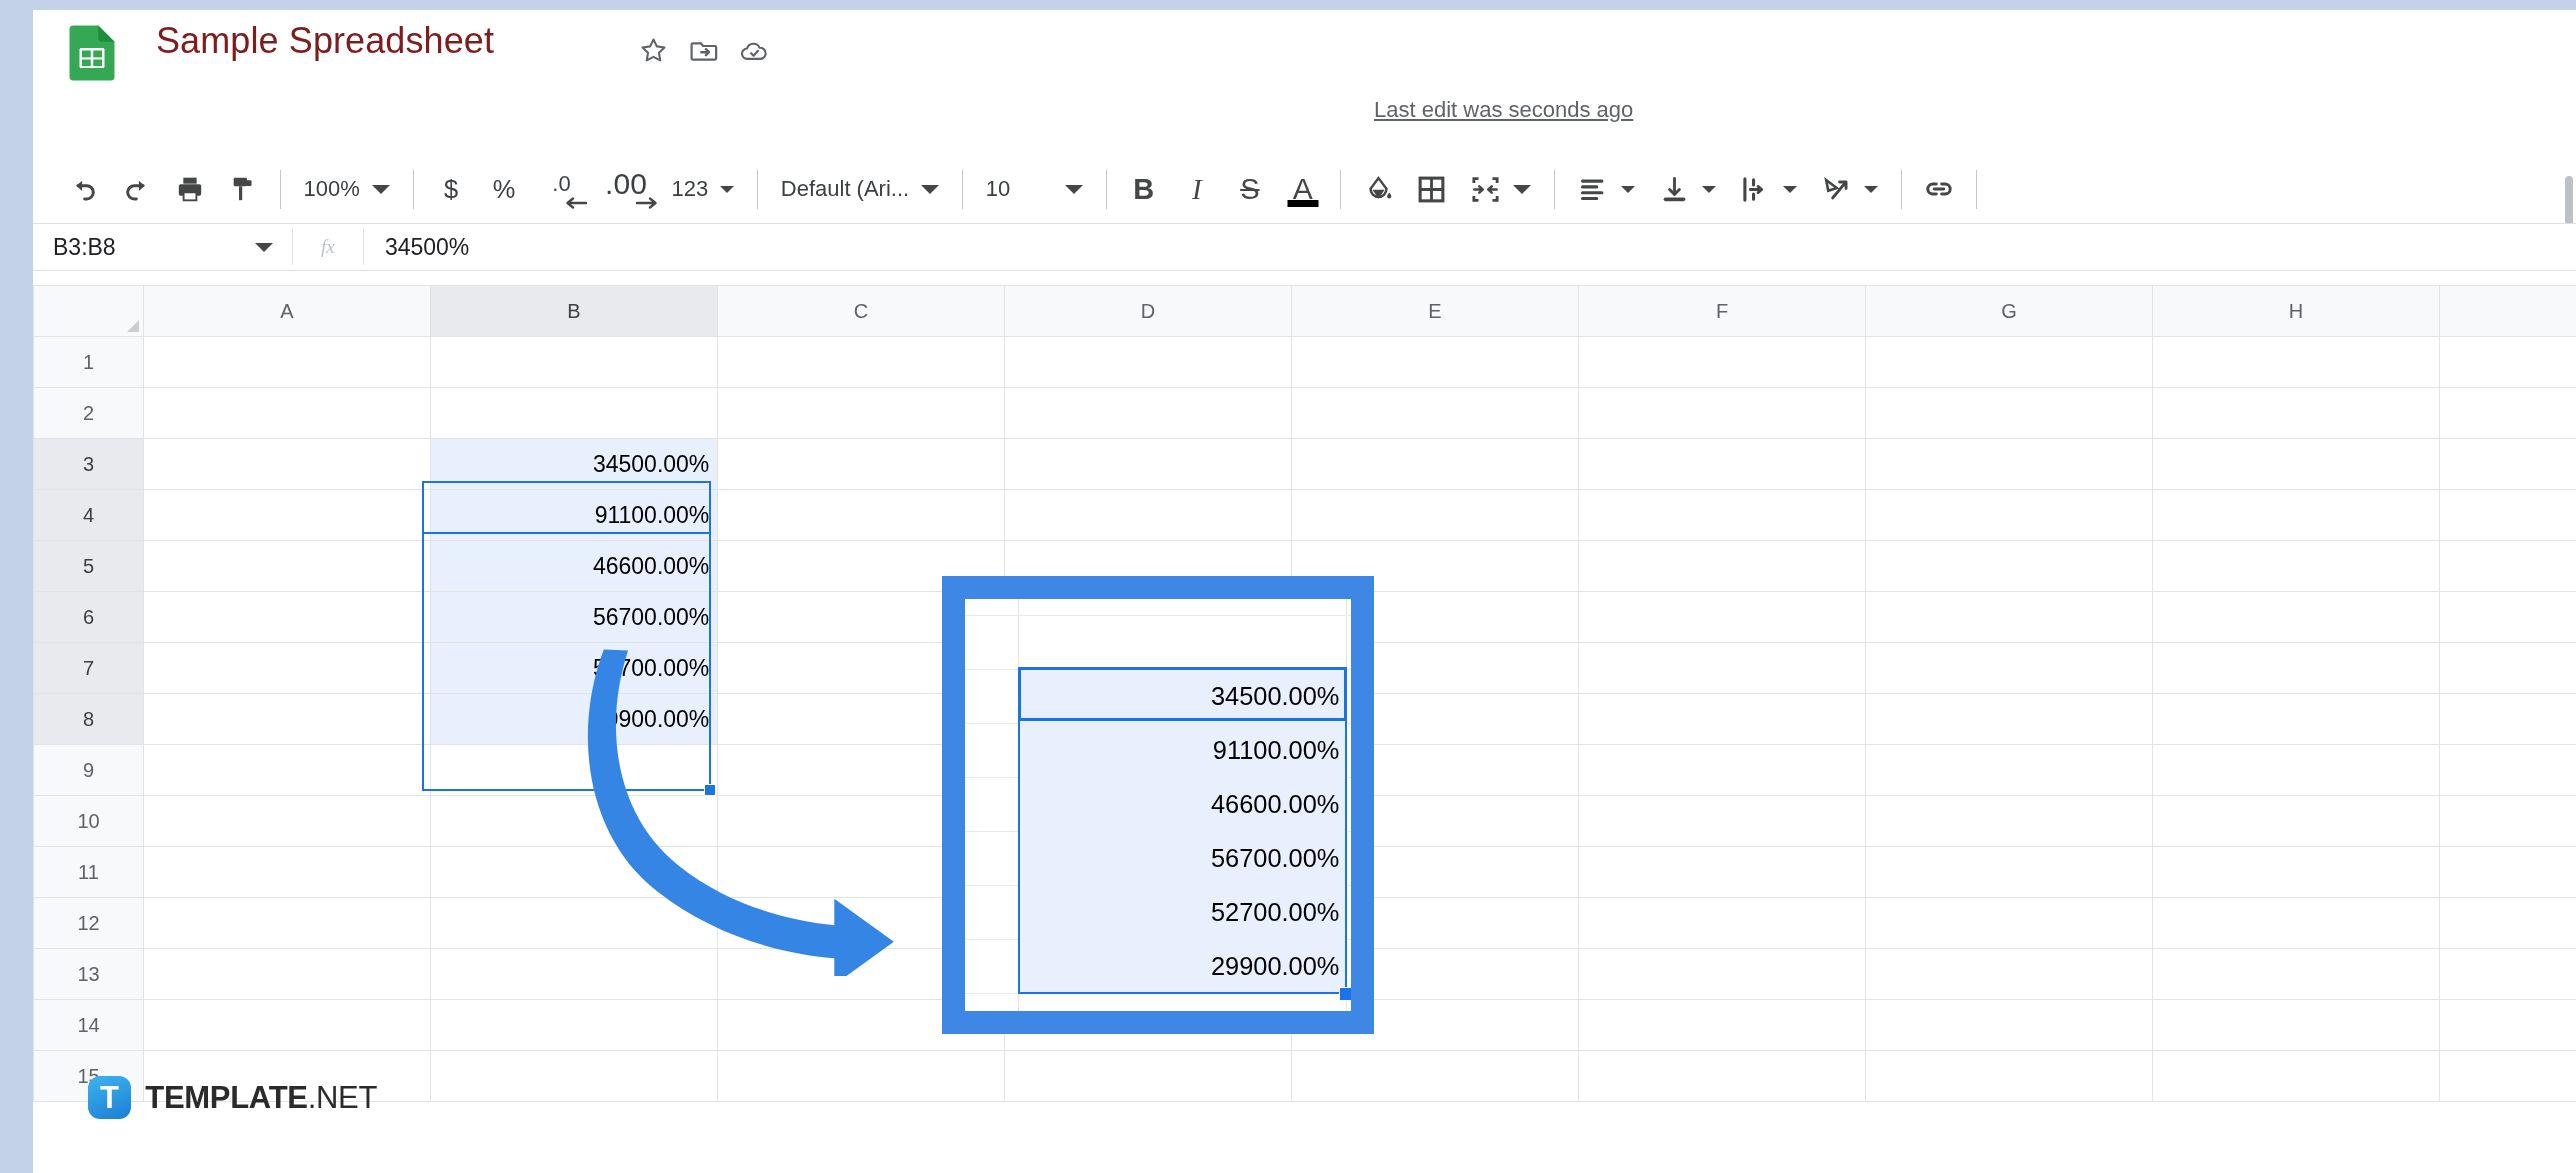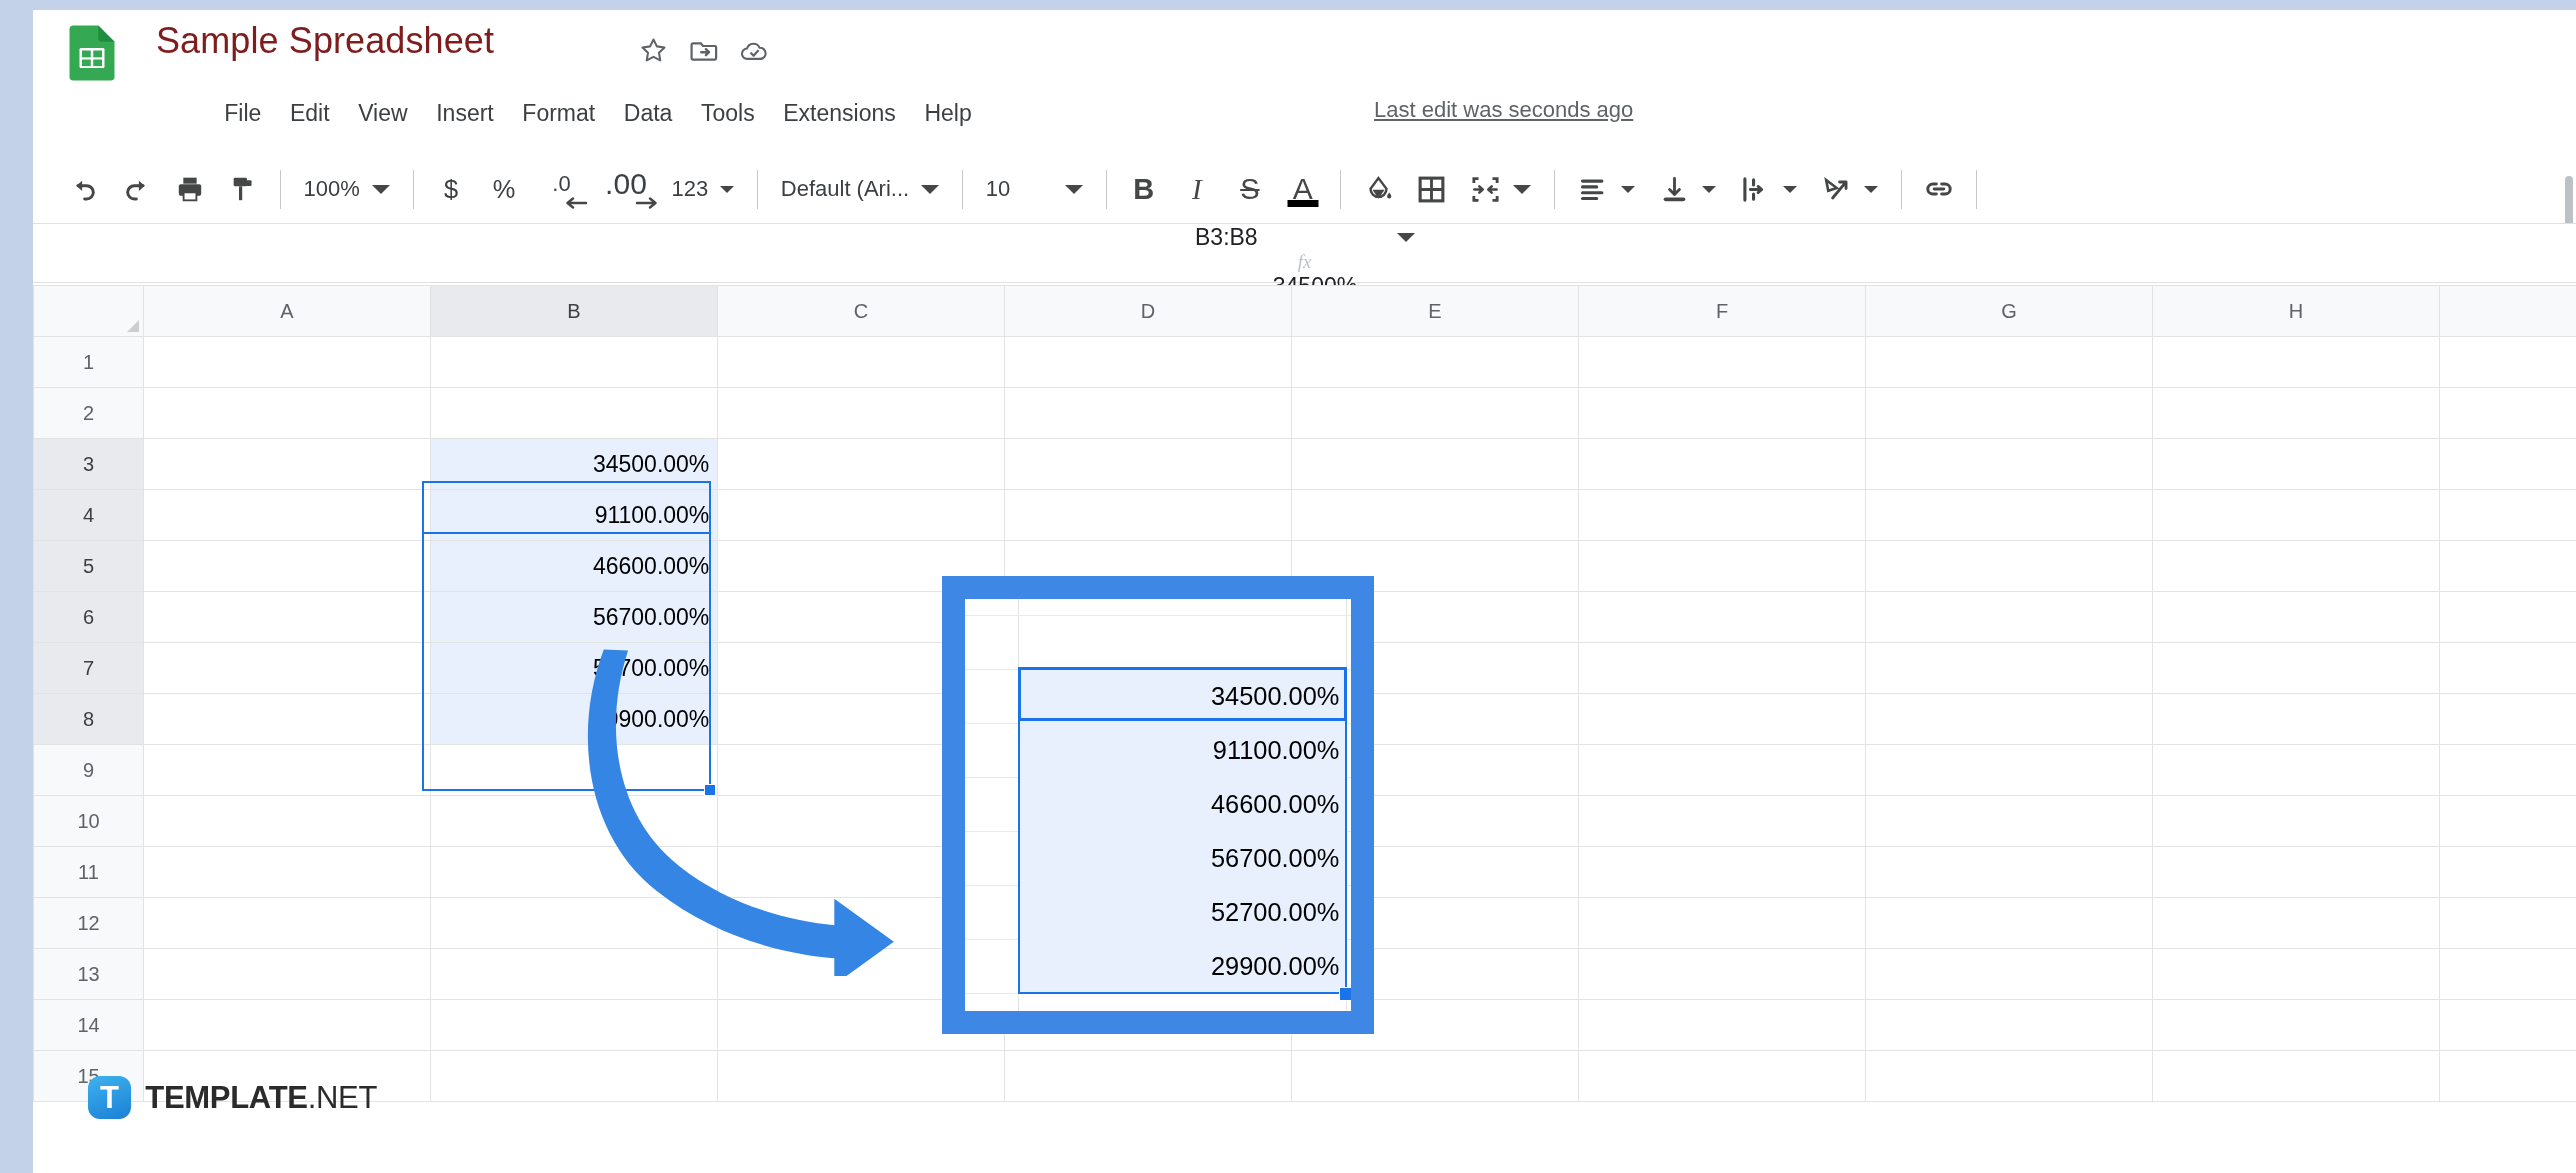--- a/index.html
+++ b/index.html
@@ -99,25 +99,25 @@
   }
   .tcolor-bar {
     position: absolute; bottom: 8.8px; left: 50%;
     transform: translateX(-50%);
     width: 31px; height: 6.6px; background: #000000;
   }
 
   
   .formulabar {
     position: absolute; left: 0; top: 213px;
-    width: 100%; height: 60px;
+    width: 100%; height: 48px;
     background: #ffffff;
     border-top: 0.6px solid #e0e0e0;
     border-bottom: 0.6px solid #e0e0e0;
-    display: flex; align-items: center; flex-direction: column;
+    display: flex; align-items: center;
   }
   .namebox {
     width: 259px; height: 100%;
     display: flex; align-items: center;
     padding-left: 20px;
     cursor: text;
   }
   .namebox-text { font-size: 23px; color: #202124; }
   .namebox-caret { margin-left: auto; margin-right: 19px; }
   .fb-divider { width: 1.1px; height: 36px; background: #e0e0e0; }
@@ -300,31 +300,20 @@
     <svg id="icon-move" class="title-icon" viewBox="0 0 24 24">
       <path d="M3 6.5h6.2l1.6 2h9.2a1 1 0 0 1 1 1v8.5a1 1 0 0 1-1 1H3a1 1 0 0 1-1-1V7.5a1 1 0 0 1 1-1z" fill="none" stroke="#5f6368" stroke-width="1.7"></path>
       <path d="M9.5 13.3h5.6M13.1 11l2.4 2.3-2.4 2.3" fill="none" stroke="#5f6368" stroke-width="1.9" stroke-linecap="round" stroke-linejoin="round"></path>
     </svg>
 
     <svg id="icon-cloud" class="title-icon" viewBox="0 0 24 24">
       <path d="M6.4 18.5a4 4 0 0 1-.2-8A5.2 5.2 0 0 1 16 9.9a3.6 3.6 0 0 1 .6 8.6z" fill="none" stroke="#5f6368" stroke-width="1.6"></path>
       <path d="M9.4 14.1l1.9 1.9 3.4-3.8" fill="none" stroke="#5f6368" stroke-width="1.7" stroke-linecap="round" stroke-linejoin="round"></path>
     </svg>
 
-    <div class="menubar">
-      <div class="menu-item">File</div>
-      <div class="menu-item">Edit</div>
-      <div class="menu-item">View</div>
-      <div class="menu-item">Insert</div>
-      <div class="menu-item">Format</div>
-      <div class="menu-item">Data</div>
-      <div class="menu-item">Tools</div>
-      <div class="menu-item">Extensions</div>
-      <div class="menu-item">Help</div>
-    </div>
 
     <div class="last-edit">Last edit was seconds ago</div>
   </div>
 
   <div class="toolbar">
 
     <div style="width:24px;flex:0 0 auto"></div>
 
     <div class="tb-btn">
       <svg width="32" height="32" viewBox="0 0 24 24">

